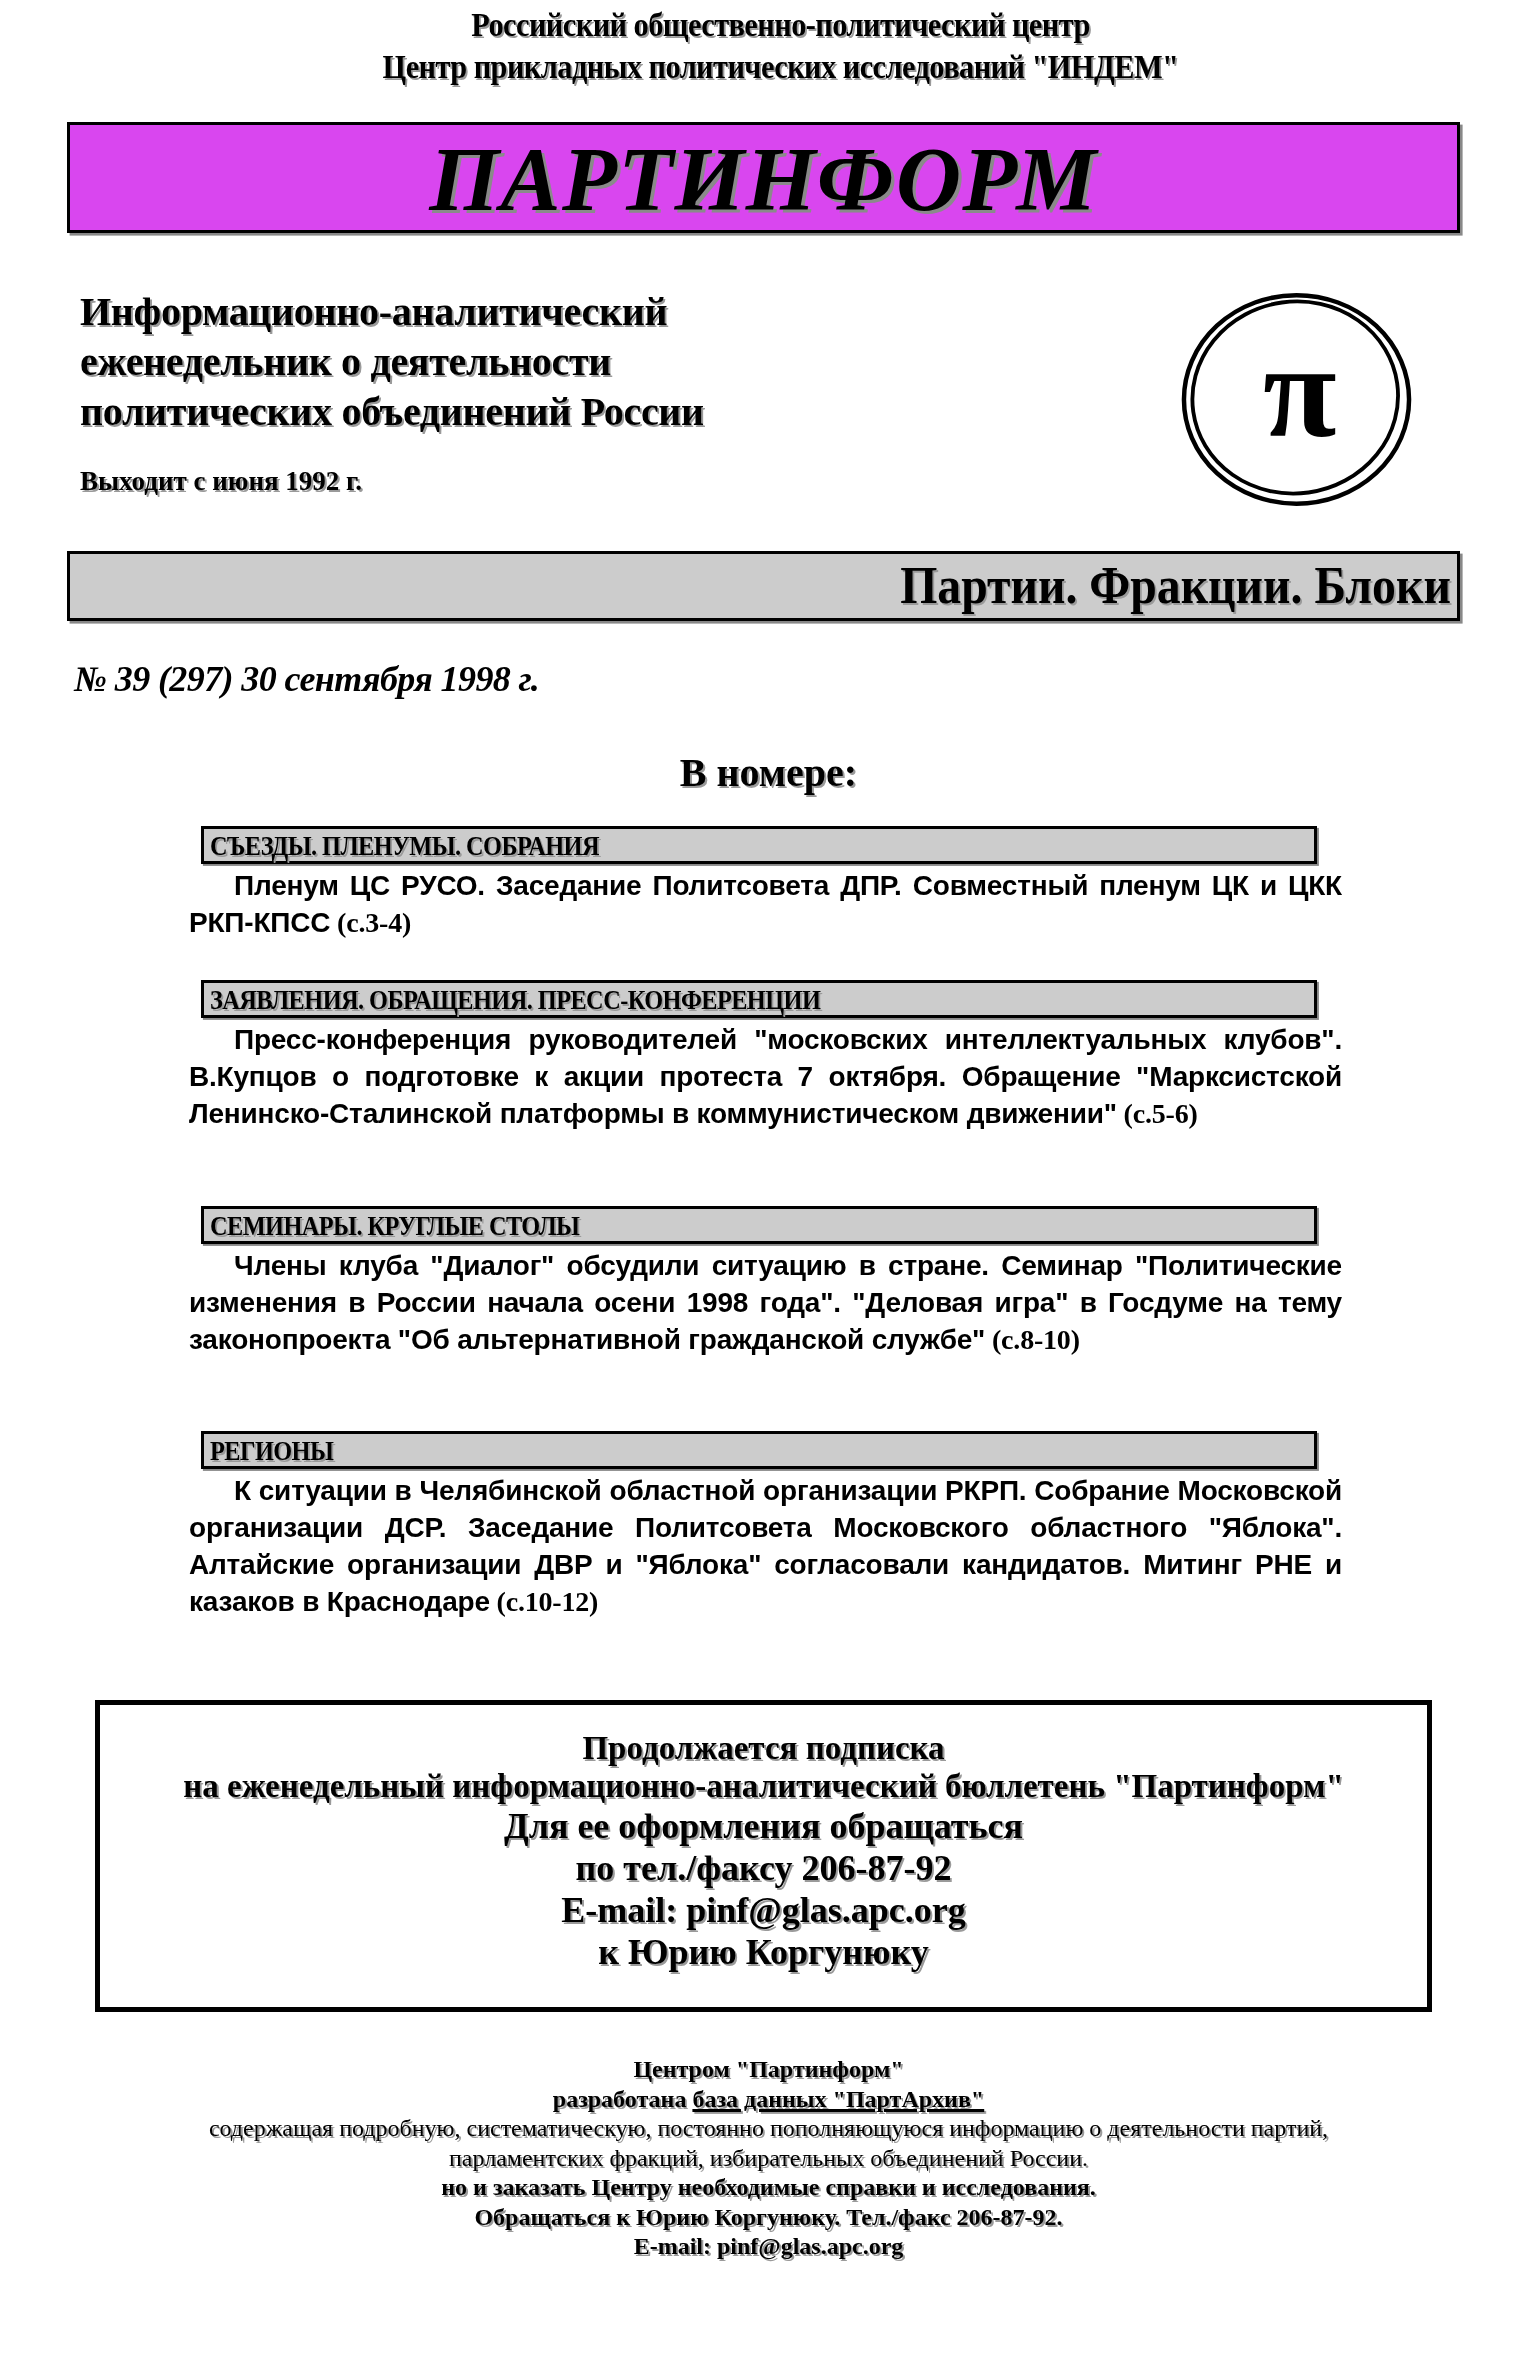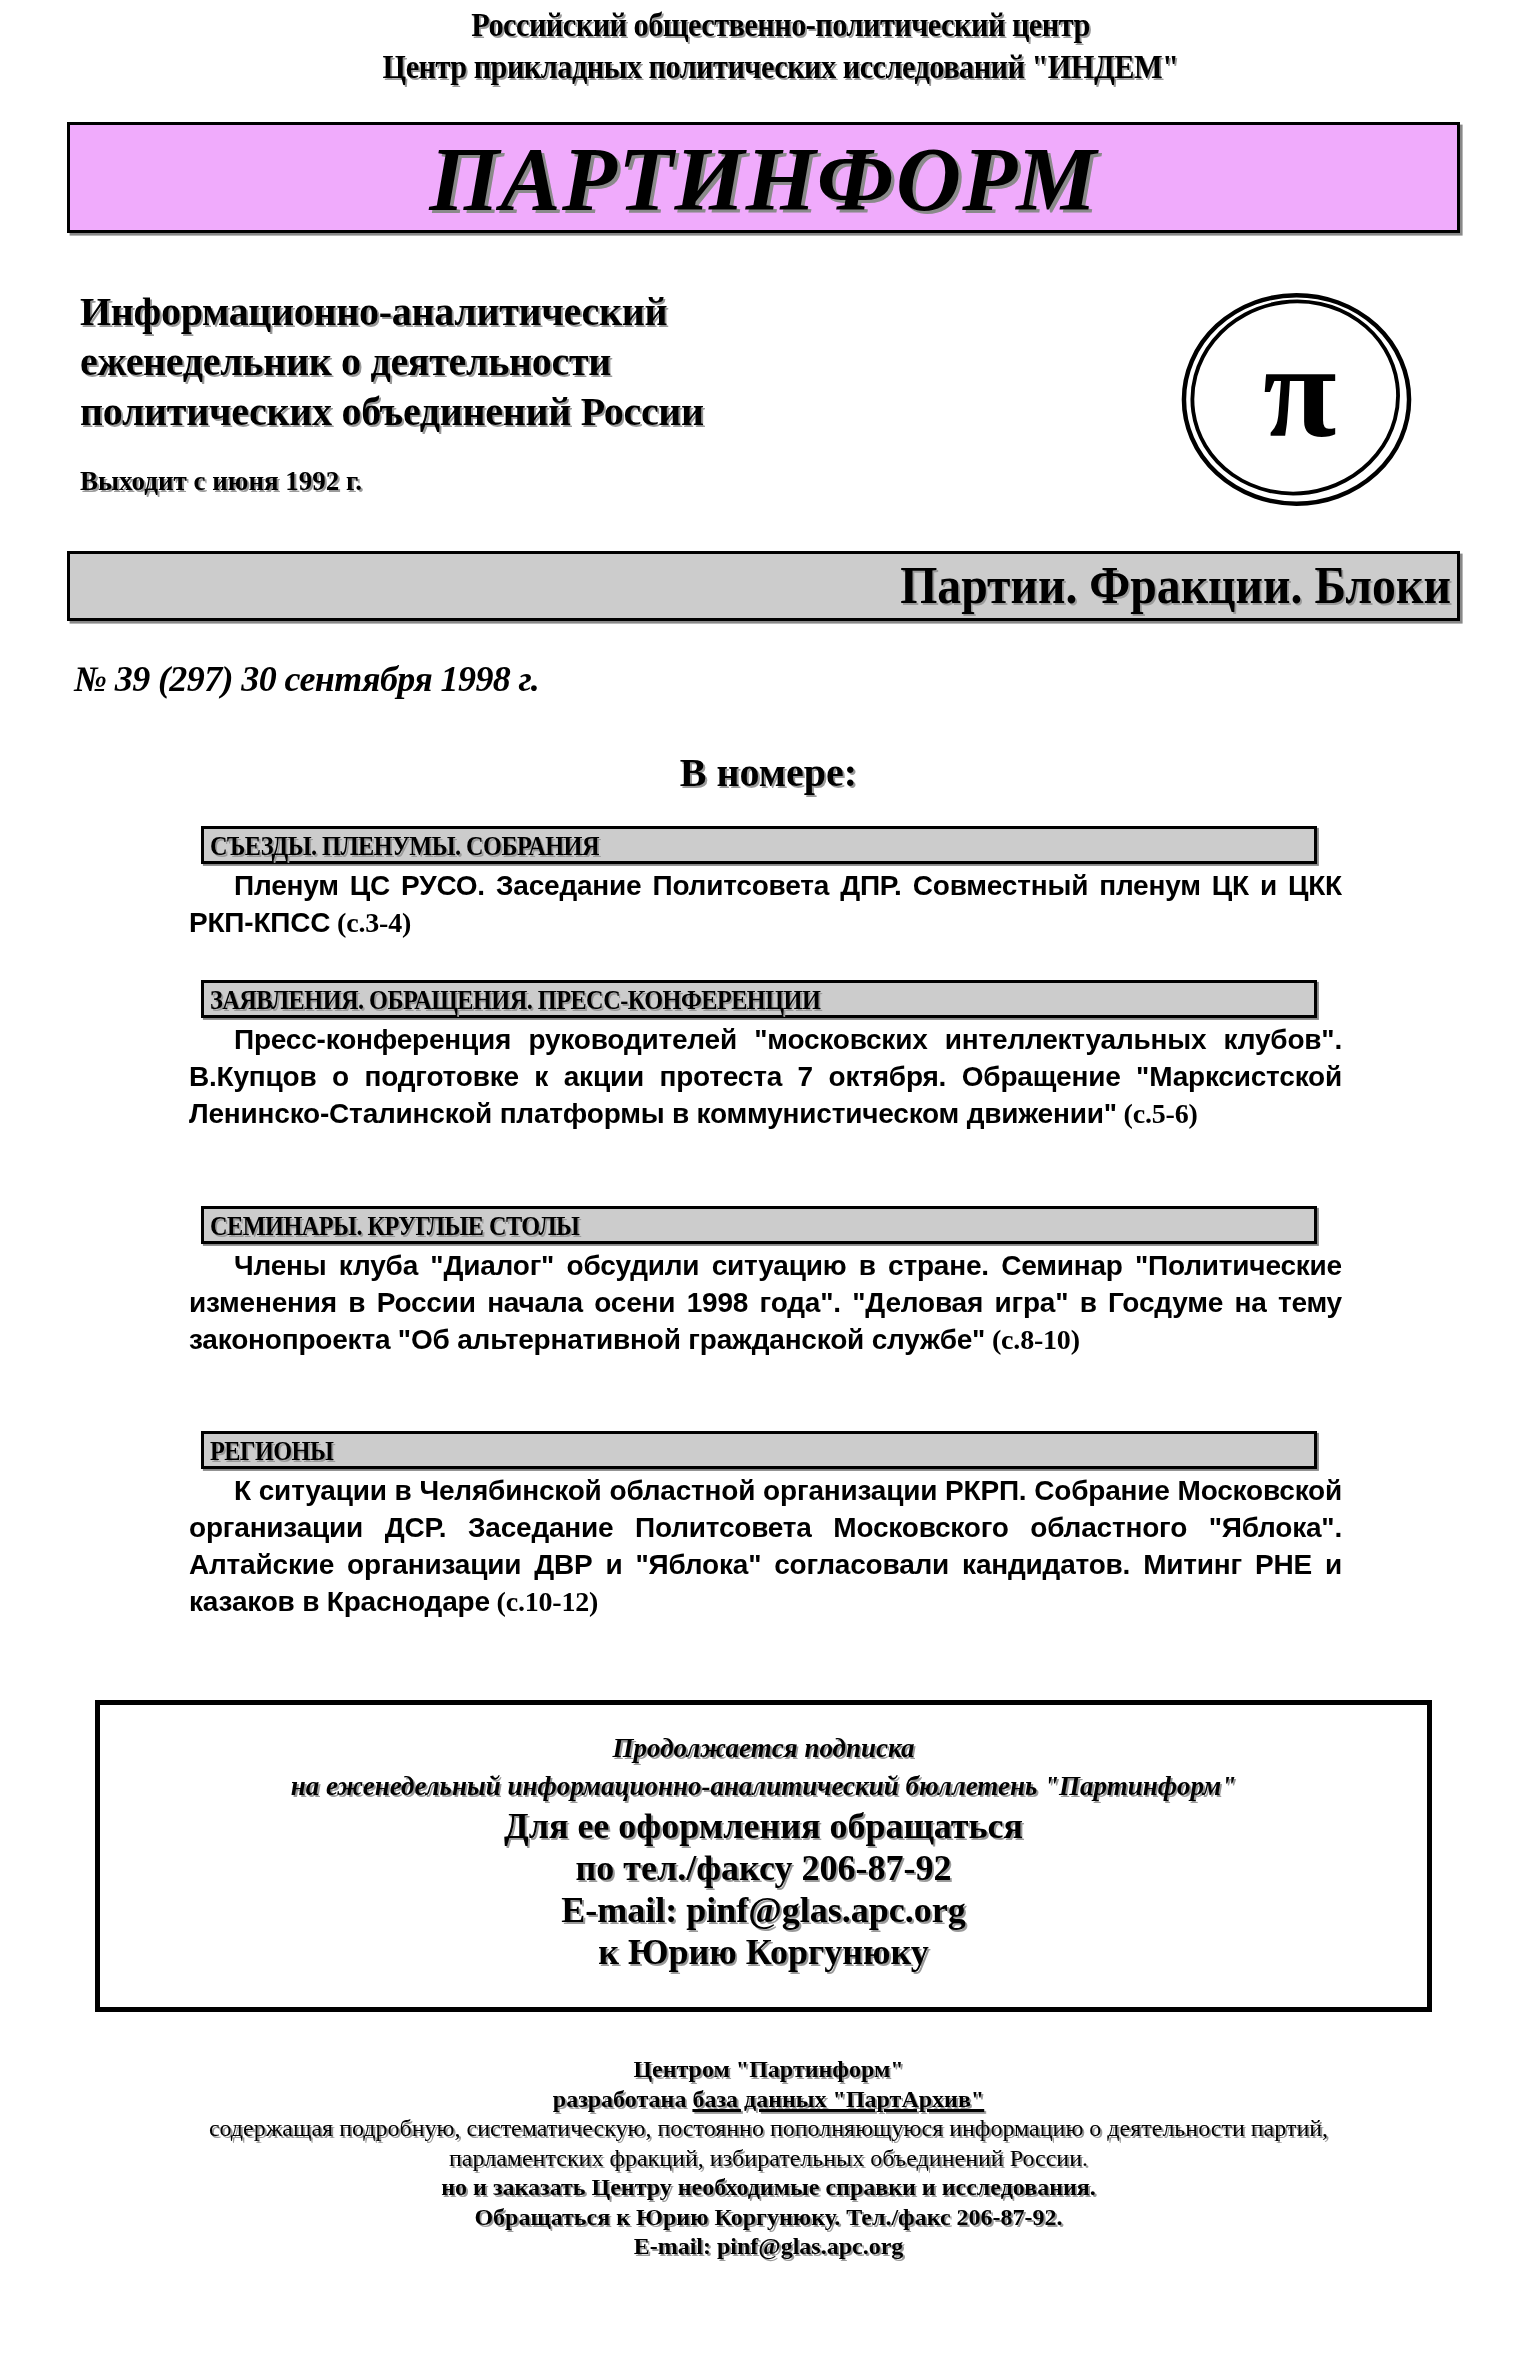--- a/index.html
+++ b/index.html
@@ -5,21 +5,21 @@
   html, body { margin: 0; padding: 0; background: #ffffff; }
   body { width: 1537px; height: 2377px; position: relative; overflow: hidden; color: #000; }
   .serif { font-family: "Liberation Serif", "DejaVu Serif", serif; }
   .sans { font-family: "Liberation Sans", "DejaVu Sans", sans-serif; }
   .shadow { text-shadow: 1.9px 1.9px 0 #9a9a9a; }
 
   .org-lines { position: absolute; left: 12px; top: 3.8px; width: 1537px; text-align: center; }
   .org-line { font-weight: bold; font-size: 33px; line-height: 42px; letter-spacing: -0.6px; transform: scaleX(0.92); }
 
   .title-box { position: absolute; left: 67px; top: 122px; width: 1387px; height: 105px;
-    background: #f0abfc; border: 3.8px solid #000; box-shadow: 2.6px 2.6px 0 #888; }
+    background: #d946ef; border: 3.8px solid #000; box-shadow: 2.6px 2.6px 0 #888; }
   .title-text { position: absolute; left: 0; right: 0; top: 10.2px; text-align: center;
     font-weight: bold; font-style: italic; font-size: 90px; line-height: 90px; letter-spacing: 1.3px;
     text-shadow: 3.2px 3.2px 0 #8a8a8a; }
 
   .subtitle { position: absolute; left: 80px; top: 287px; }
   .subtitle-line { font-weight: bold; font-size: 40px; line-height: 50px; letter-spacing: -0.3px; }
   .since { position: absolute; left: 80px; top: 466px; font-weight: bold; font-size: 27px; }
 
   .pi-logo { position: absolute; left: 1175px; top: 282px; width: 243px; height: 231px; }
 
@@ -39,21 +39,21 @@
     background: #cccccc; border: 3.8px solid #000; box-shadow: 1.9px 1.9px 0 #888; box-sizing: border-box; }
   .section-title { position: absolute; left: 6.4px; top: 1.3px; font-weight: bold; font-size: 27px; line-height: 32px;
     letter-spacing: -0.6px; white-space: nowrap; transform-origin: left center; transform: scaleX(0.9); }
   .section-body { margin-top: 2.6px; font-weight: bold; font-size: 28px; line-height: 37px;
     text-align: justify; text-indent: 45px; letter-spacing: -0.2px; }
   .section-body .pages { font-family: "Liberation Serif", "DejaVu Serif", serif; font-weight: bold; margin-top: 48px; }
 
   .sub-box { position: absolute; left: 95px; top: 1700px; width: 1327px; height: 302px;
     border: 5.1px solid #000; background: #fff; }
   .sub-inner { position: absolute; left: 0; right: 0; top: 24px; text-align: center; }
-  .sub-italic { font-weight: bold; font-style: italic; font-size: 27px; line-height: 38px; }
+  .sub-italic { font-weight: bold; font-size: 33px; line-height: 38px; }
   .sub-bold { font-weight: bold; font-size: 36px; line-height: 42px; }
 
   .footer { position: absolute; left: 0; top: 2055px; width: 1537px; text-align: center; }
   .footer-line { font-size: 24px; line-height: 29.5px; }
   .footer-line.b { font-weight: bold; }
   .footer-line u { text-decoration: underline; text-decoration-thickness: 2.6px; }
 </style>
 </head>
 <body>
 

